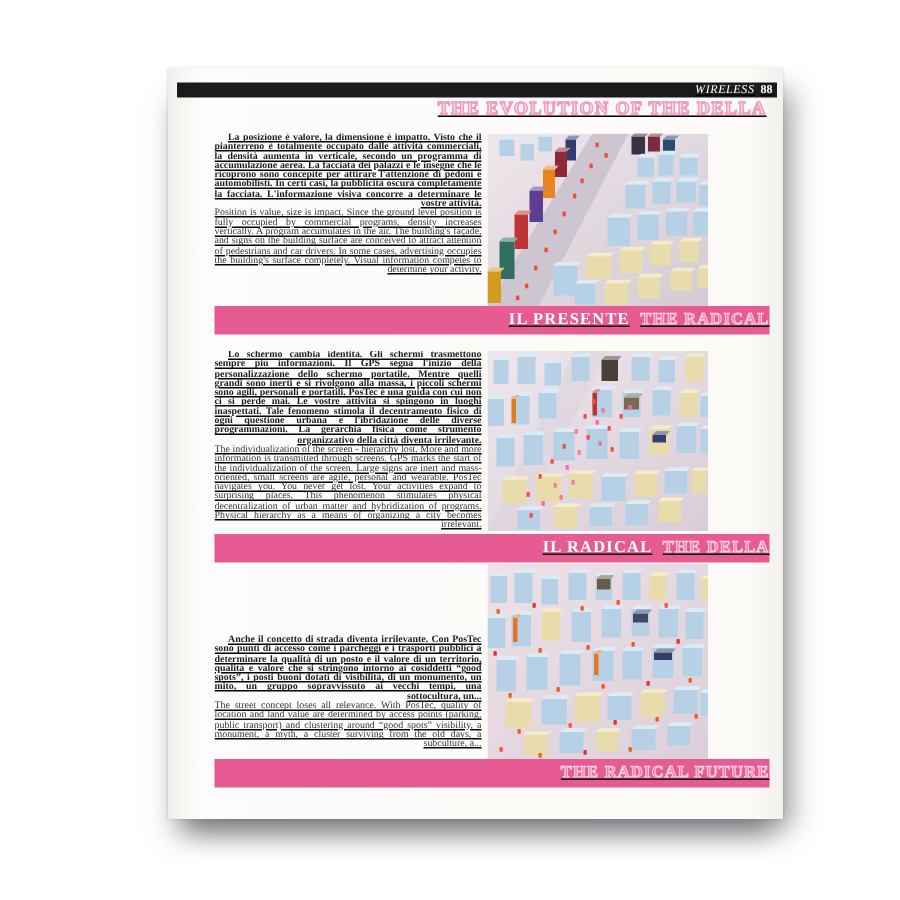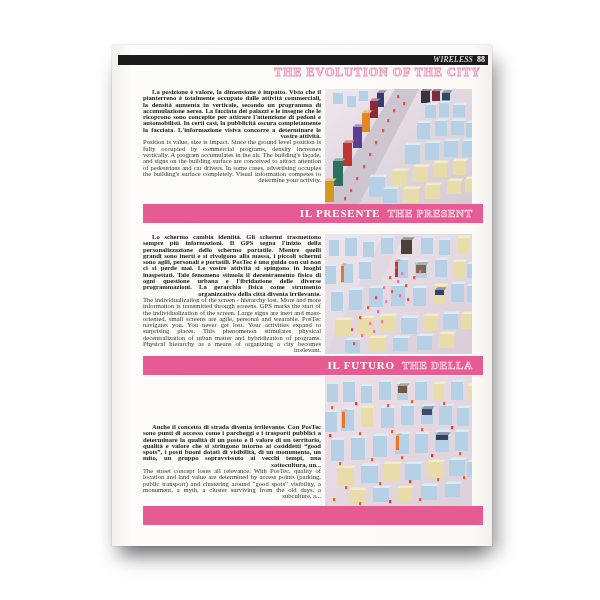--- a/index.html
+++ b/index.html
@@ -2,25 +2,26 @@
 <html style="--banner-pink: #e75b93; --title-maroon: #4b2523; --outline-pink: #f09ac0; --page-black-bar: #1b1b1b;"><head>
 <meta charset="utf-8">
 <style>
   html,body{margin:0;padding:0;}
   body{
     width:600px;height:600px;overflow:hidden;background:#ffffff;
     font-family:"Liberation Serif","DejaVu Serif",serif;
   }
   .stage{position:relative;width:600px;height:600px;background:#ffffff;}
   .page{
-    position:absolute;left:112px;top:45px;width:380px;height:501px;
+    position:absolute;left:112px;top:45px;width:410px;height:501px;
     background:linear-gradient(90deg,#f1efeb,#fdfcfa 5%,#fbfaf7 95%,#f2f0ec);
     box-shadow:0 16px 18px -6px rgba(55,55,60,.55),
                12px 10px 16px -4px rgba(70,70,75,.35),
                0 0 2px rgba(0,0,0,.18);
+    text-decoration:underline;
   }
   .topbar{
     margin:10px 4px 0 6px;height:10px;background:var(--page-black-bar,#1b1b1b);
     display:flex;align-items:center;justify-content:flex-end;padding-right:3px;box-sizing:border-box;
   }
   .topbar .mag{color:#fff;font-style:italic;font-size:8px;letter-spacing:.4px;line-height:10px;}
   .topbar .pnum{color:#fff;font-weight:bold;font-size:8px;margin-left:4px;line-height:10px;}
   .title-wrap{margin:3px 11px 0 0;text-align:right;line-height:1;}
   .title-it{
     font-size:13.5px;font-weight:bold;letter-spacing:.3px;
@@ -42,21 +43,21 @@
   .photo{display:block;width:147px;}
   .para-it,.para-en{
     margin:0;font-size:6.6px;line-height:6.3px;
     text-align:justify;text-align-last:right;
   }
   .para-it{font-weight:bold;color:#1c1c1c;text-indent:9px;}
   .para-en{color:#333;}
   .banner{
     height:19px;background:var(--banner-pink,#e75b93);
     display:flex;align-items:center;justify-content:flex-end;
-    padding-right:10px;box-sizing:border-box;
+    padding-right:0;box-sizing:border-box;
   }
   .banner .b-it{
     color:#fff;font-weight:bold;font-size:11px;letter-spacing:.8px;line-height:19px;white-space:nowrap;
   }
   .banner .b-en{
     margin-left:7px;font-weight:bold;font-size:11px;letter-spacing:.8px;line-height:19px;white-space:nowrap;
     color:#ef7fae;-webkit-text-stroke:.7px #f9cede;
   }
 </style>
 </head>
@@ -64,21 +65,21 @@
 
 <div class="stage">
   <div class="page">
 
     <div class="topbar">
       <span class="mag">WIRELESS</span>
       <span class="pnum">88</span>
     </div>
 
     <div class="title-wrap">
-      <div class="title-en">THE EVOLUTION OF THE CITY</div>
+      <div class="title-en">THE EVOLUTION OF THE DELLA</div>
     </div>
 
     <div class="content">
 
       <div class="section sec1">
         <div class="text-col">
           <p class="para-it">La posizione è valore, la dimensione è impatto. Visto che il pianterreno è totalmente occupato dalle attività commerciali, la densità aumenta in verticale, secondo un programma di accumulazione aerea. La facciata dei palazzi e le insegne che le ricoprono sono concepite per attirare l'attenzione di pedoni e automobilisti. In certi casi, la pubblicità oscura completamente la facciata. L'informazione visiva concorre a determinare le vostre attività.</p>
           <p class="para-en">Position is value, size is impact. Since the ground level position is fully occupied by commercial programs, density increases vertically. A program accumulates in the air. The building's façade, and signs on the building surface are conceived to attract attention of pedestrians and car drivers. In some cases, advertising occupies the building's surface completely. Visual information competes to determine your activity.</p>
         </div>
         <div class="img-col">
@@ -178,21 +179,21 @@
               <rect x="44" y="64" width="2.2" height="3.2" rx="0.6" fill="#f04c38"></rect>
               <rect x="38" y="76" width="2.2" height="3.2" rx="0.6" fill="#f04c38"></rect>
               <rect x="31" y="88" width="2.2" height="3.2" rx="0.6" fill="#f04c38"></rect>
               <rect x="25" y="100" width="2.2" height="3.2" rx="0.6" fill="#f04c38"></rect>
               <rect x="19" y="108" width="2.2" height="3.2" rx="0.6" fill="#f04c38"></rect>
             </svg>
         </div>
       </div>
       <div class="banner">
         <span class="b-it">IL PRESENTE</span>
-        <span class="b-en">THE PRESENT</span>
+        <span class="b-en">THE RADICAL</span>
       </div>
 
       <div class="section sec2">
         <div class="text-col">
           <p class="para-it">Lo schermo cambia identità. Gli schermi trasmettono sempre più informazioni. Il GPS segna l'inizio della personalizzazione dello schermo portatile. Mentre quelli grandi sono inerti e si rivolgono alla massa, i piccoli schermi sono agili, personali e portatili. PosTec è una guida con cui non ci si perde mai. Le vostre attività si spingono in luoghi inaspettati. Tale fenomeno stimola il decentramento fisico di ogni questione urbana e l'ibridazione delle diverse programmazioni. La gerarchia fisica come strumento organizzativo della città diventa irrilevante.</p>
           <p class="para-en">The individualization of the screen - hierarchy lost. More and more information is transmitted through screens. GPS marks the start of the individualization of the screen. Large signs are inert and mass-oriented, small screens are agile, personal and wearable. PosTec navigates you. You never get lost. Your activities expand to surprising places. This phenomenon stimulates physical decentralization of urban matter and hybridization of programs. Physical hierarchy as a means of organizing a city becomes irrelevant.</p>
         </div>
         <div class="img-col">
           <svg class="photo" id="photo2" viewBox="0 0 147 120" width="147" height="120" preserveAspectRatio="none">
             <defs>
@@ -307,21 +308,21 @@
               <rect x="28" y="108" width="2.2" height="3.2" rx="0.6" fill="#f0503e"></rect>
               <rect x="48" y="96" width="2.2" height="3.2" rx="0.6" fill="#f878a0"></rect>
               <rect x="88" y="42" width="2.2" height="3.2" rx="0.6" fill="#f0503e"></rect>
               <rect x="94" y="36" width="2.2" height="3.2" rx="0.6" fill="#fa66b0"></rect>
               <rect x="82" y="64" width="2.2" height="3.2" rx="0.6" fill="#f0503e"></rect>
               <rect x="56" y="86" width="2.2" height="3.2" rx="0.6" fill="#f878a0"></rect>
             </svg>
         </div>
       </div>
       <div class="banner" style="margin-top:2px">
-        <span class="b-it">IL FUTURO</span>
+        <span class="b-it">IL RADICAL</span>
         <span class="b-en">THE DELLA</span>
       </div>
 
       <div class="section sec3">
         <div class="text-col">
           <p class="para-it">Anche il concetto di strada diventa irrilevante. Con PosTec sono punti di accesso come i parcheggi e i trasporti pubblici a determinare la qualità di un posto e il valore di un territorio, qualità e valore che si stringono intorno ai cosiddetti “good spots”, i posti buoni dotati di visibilità, di un monumento, un mito, un gruppo sopravvissuto ai vecchi tempi, una sottocultura, un...</p>
           <p class="para-en">The street concept loses all relevance. With PosTec, quality of location and land value are determined by access points (parking, public transport) and clustering around “good spots” visibility, a monument, a myth, a cluster surviving from the old days, a subculture, a...</p>
         </div>
         <div class="img-col">
           <svg class="photo" id="photo3" viewBox="0 0 147 130" width="147" height="130" preserveAspectRatio="none">
@@ -440,17 +441,18 @@
               <rect x="112" y="102" width="2.2" height="3.2" rx="0.6" fill="#f05a28"></rect>
               <rect x="138" y="100" width="2.2" height="3.2" rx="0.6" fill="#f05a28"></rect>
               <rect x="34" y="126" width="2.2" height="3.2" rx="0.6" fill="#f05a28"></rect>
               <rect x="64" y="124" width="2.2" height="3.2" rx="0.6" fill="#e83030"></rect>
               <rect x="94" y="122" width="2.2" height="3.2" rx="0.6" fill="#f05a28"></rect>
               <rect x="8" y="122" width="2.2" height="3.2" rx="0.6" fill="#f05a28"></rect>
             </svg>
         </div>
       </div>
       <div class="banner">
+        <span class="b-en">THE RADICAL FUTURE</span>
       </div>
 
     </div>
   </div>
 </div>
 
 </body></html>

